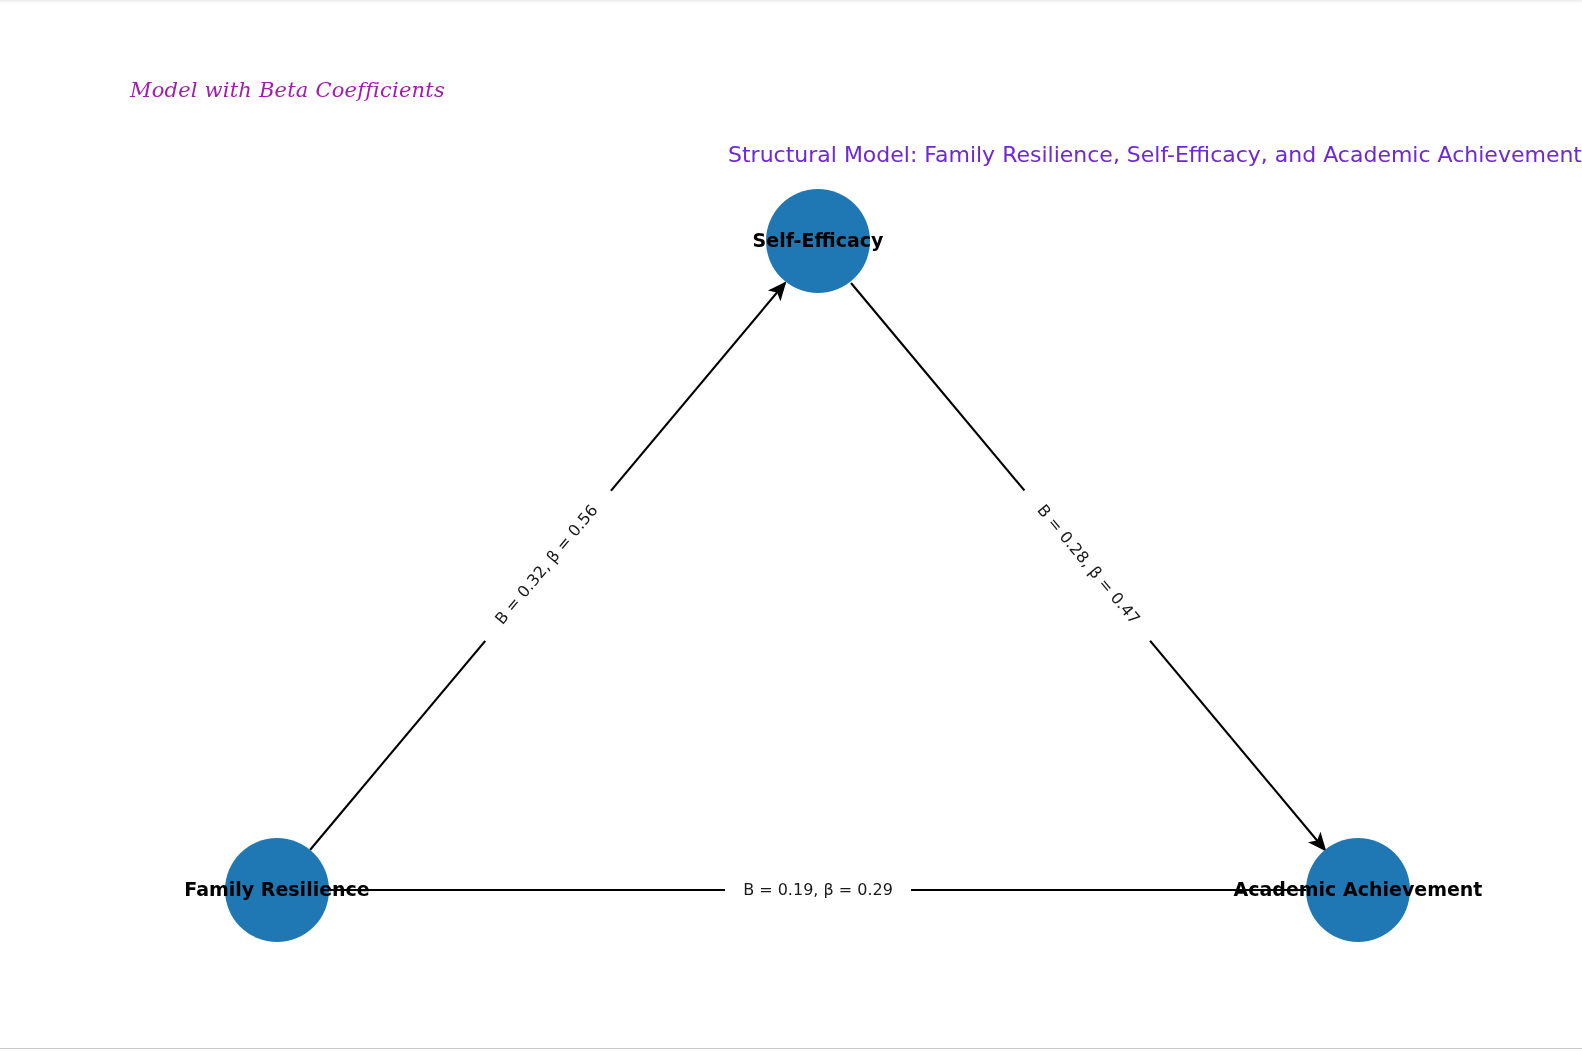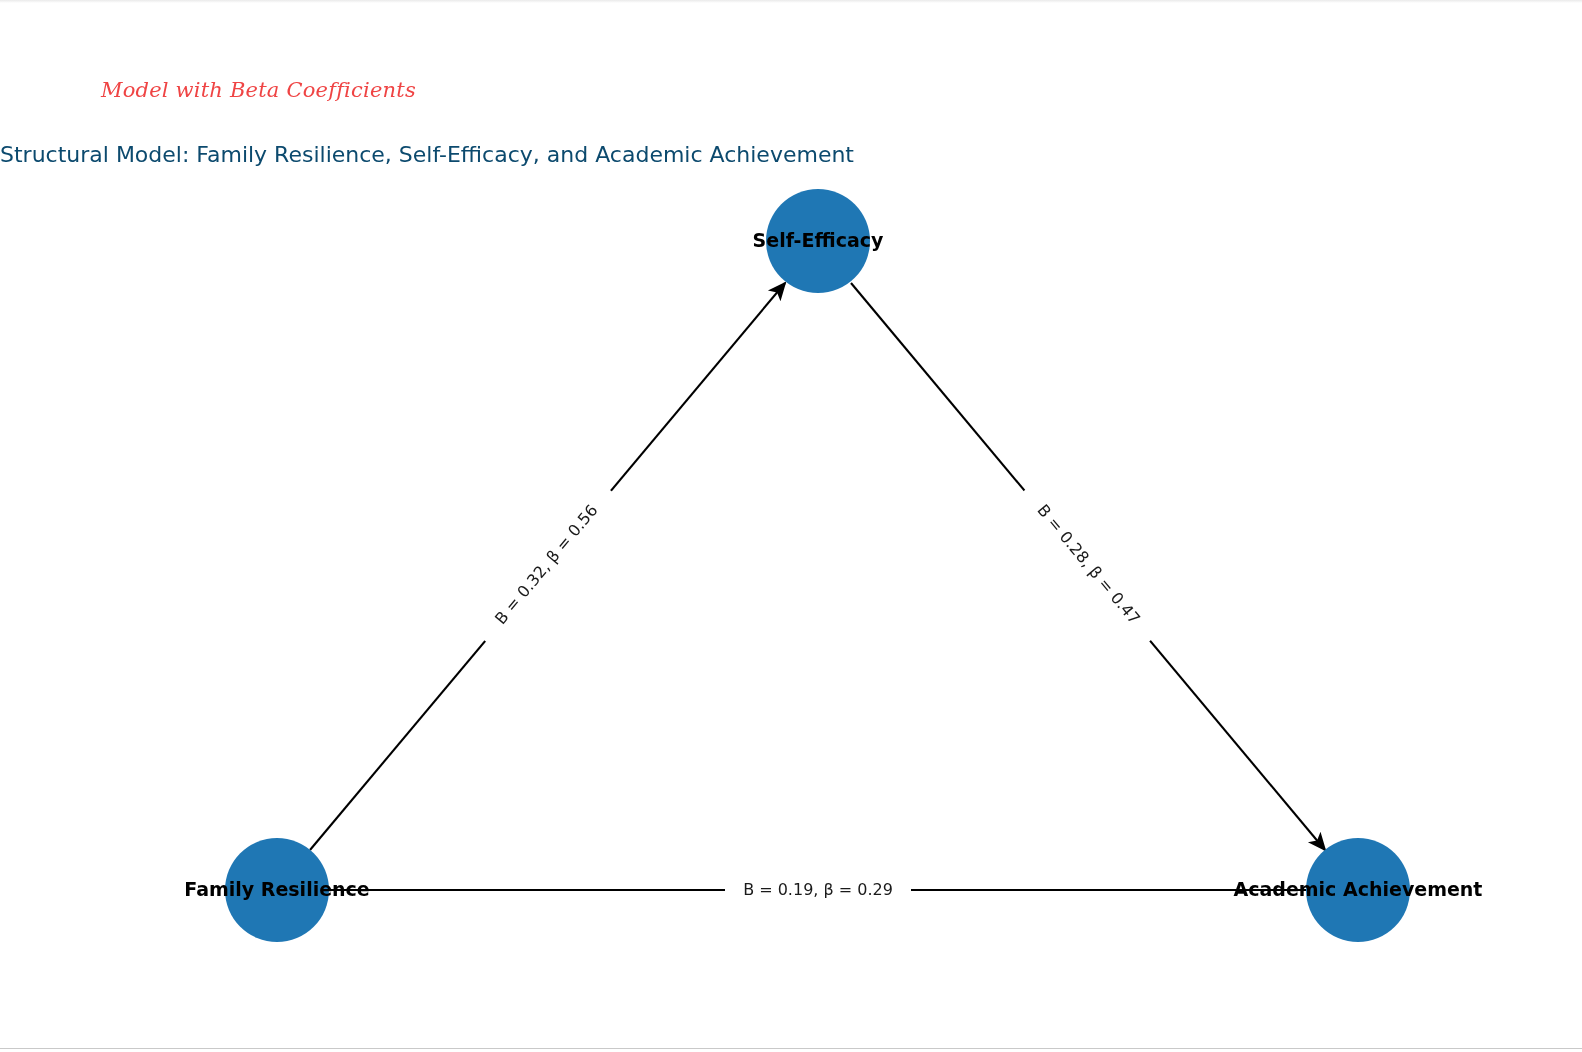--- a/index.html
+++ b/index.html
@@ -29,45 +29,45 @@
   .bottom-rule {
     position: absolute;
     left: 0;
     top: 1048px;
     width: 1582px;
     height: 1px;
     background: #c9c9c9;
   }
   .doc-heading {
     position: absolute;
-    left: 101px;
+    left: 130px;
     top: 78px;
     font-family: "DejaVu Serif", serif;
     font-style: italic;
     font-size: 21px;
-    color: #ef4444;
+    color: #a21caf;
     white-space: nowrap;
     letter-spacing: 0.2px;
   }
   #figure {
     position: absolute;
     left: 0;
     top: 0;
     width: 1582px;
     height: 1052px;
   }
   .fig-title {
     position: absolute;
     left: 0;
     top: 142px;
     width: 1582px;
-    text-align: left;
+    text-align: right;
     font-family: "DejaVu Sans", sans-serif;
     font-size: 22px;
-    color: #0c4a6e;
+    color: #6d28d9;
     white-space: nowrap;
   }
   svg.graph {
     position: absolute;
     left: 0;
     top: 0;
     width: 1582px;
     height: 1052px;
     overflow: visible;
   }

